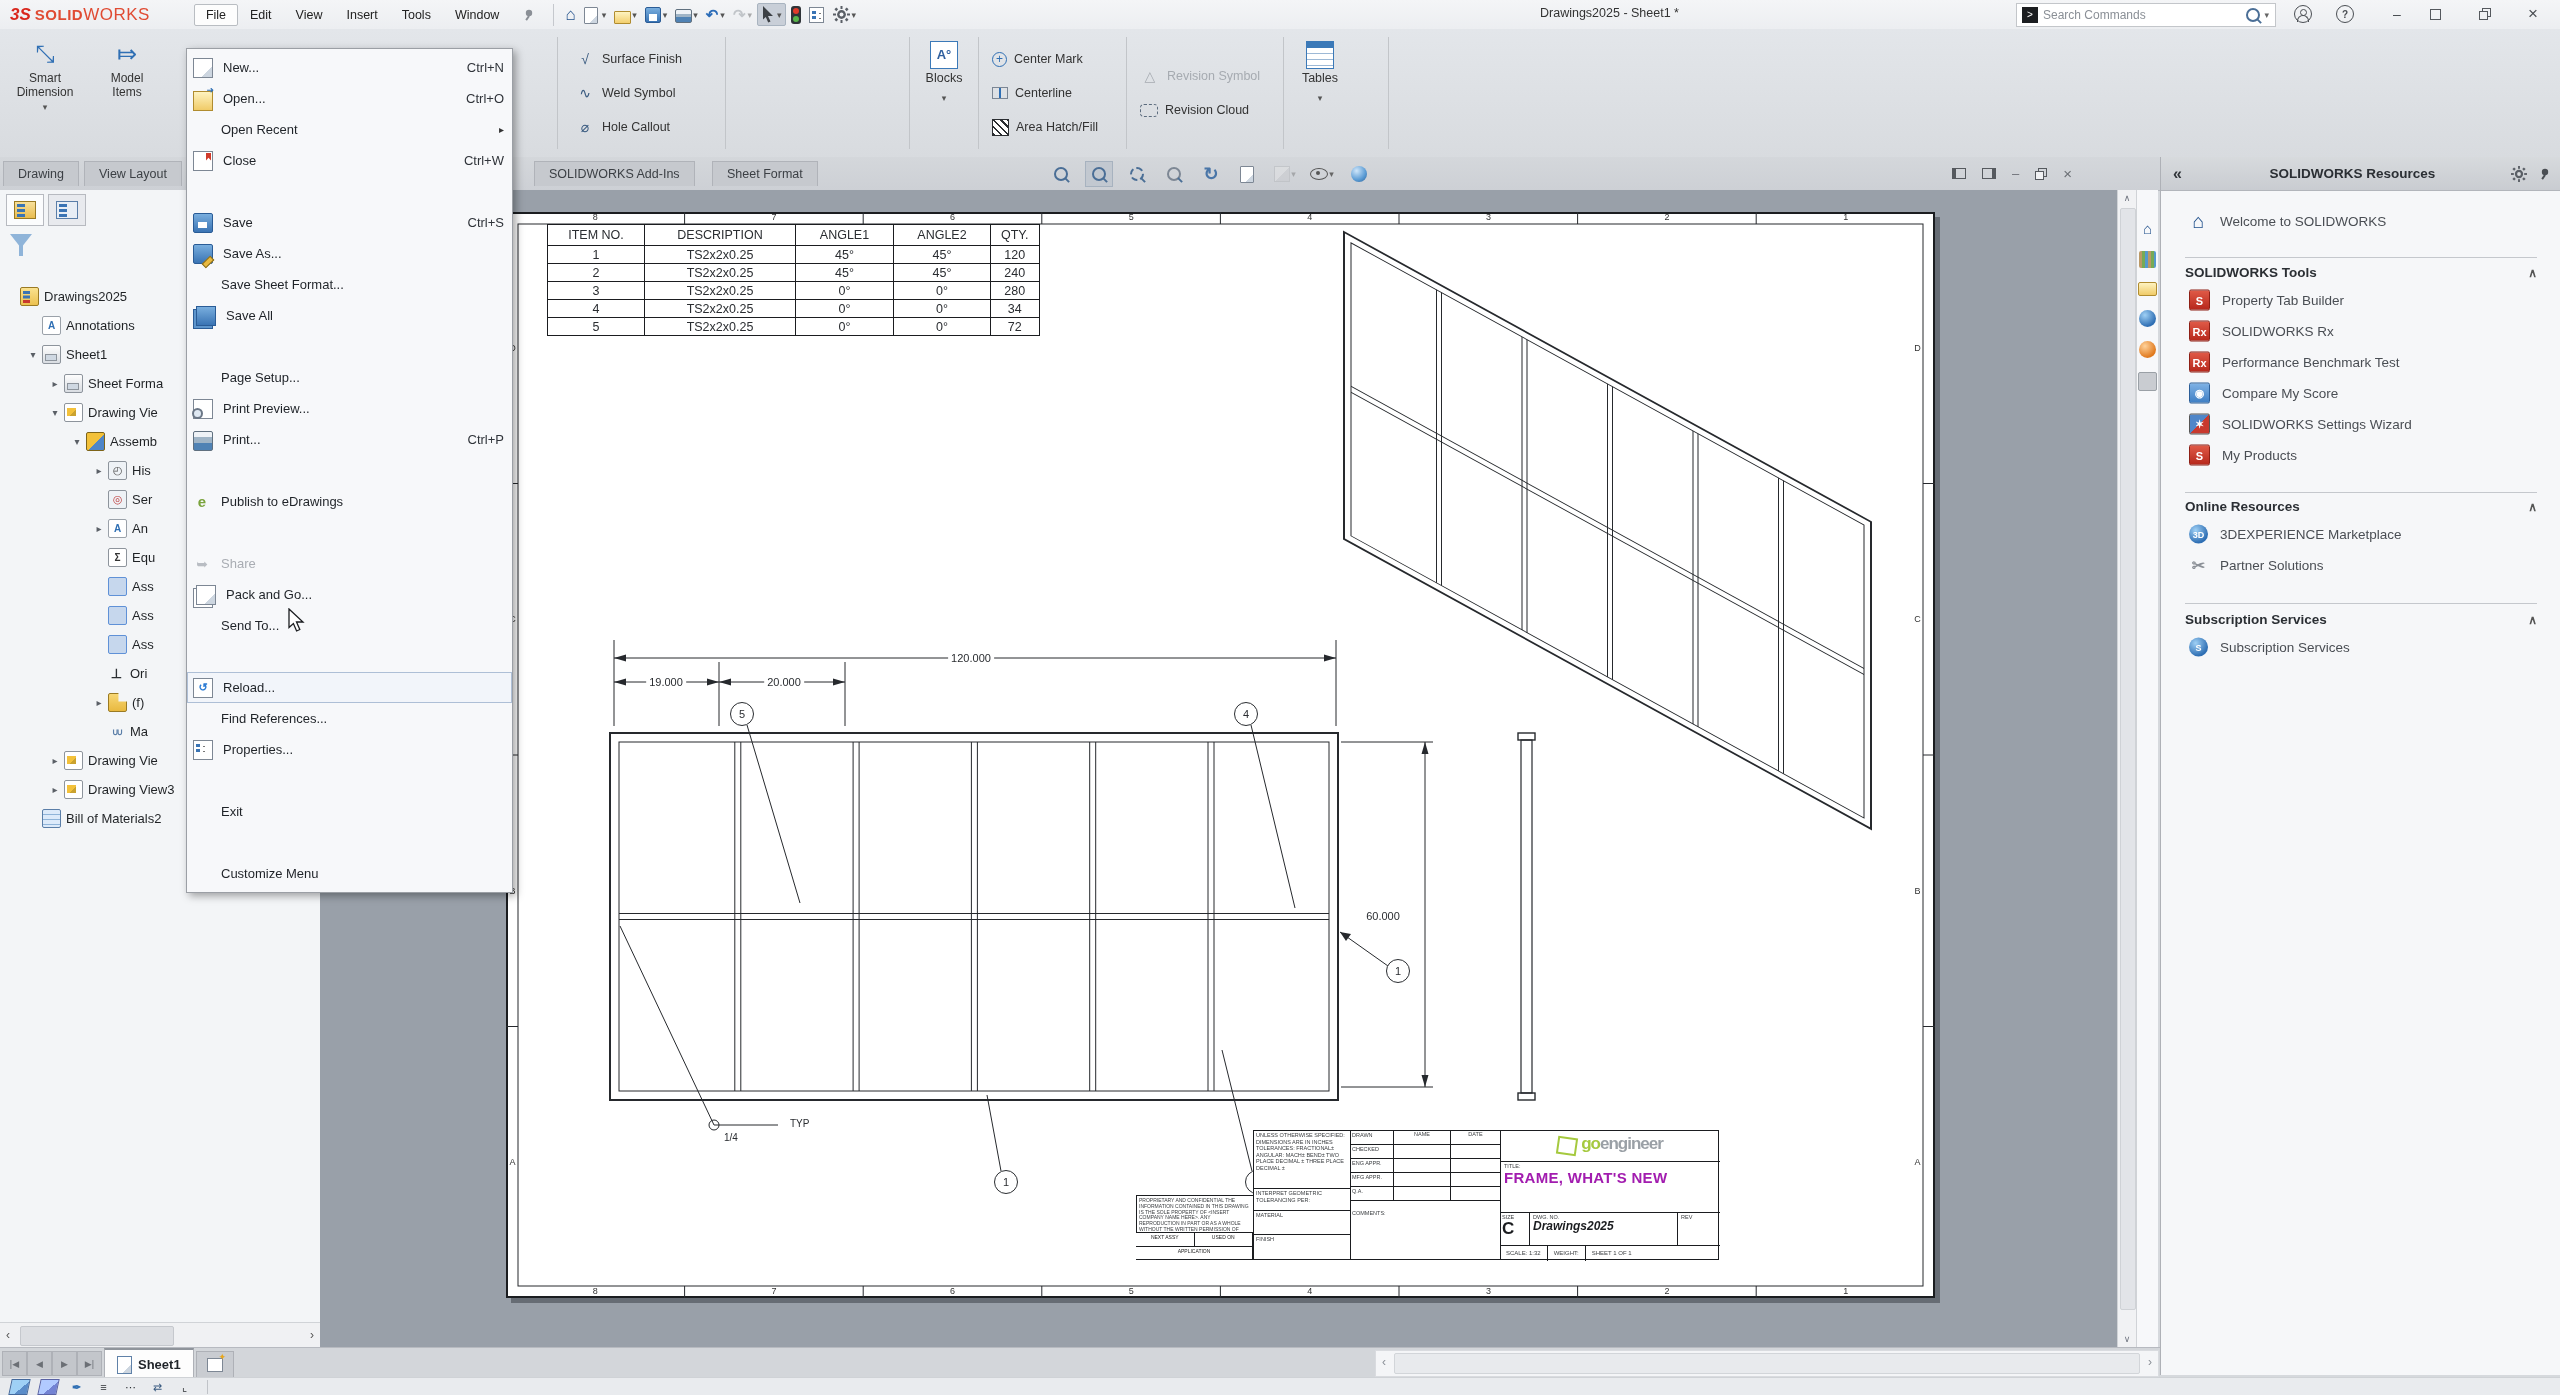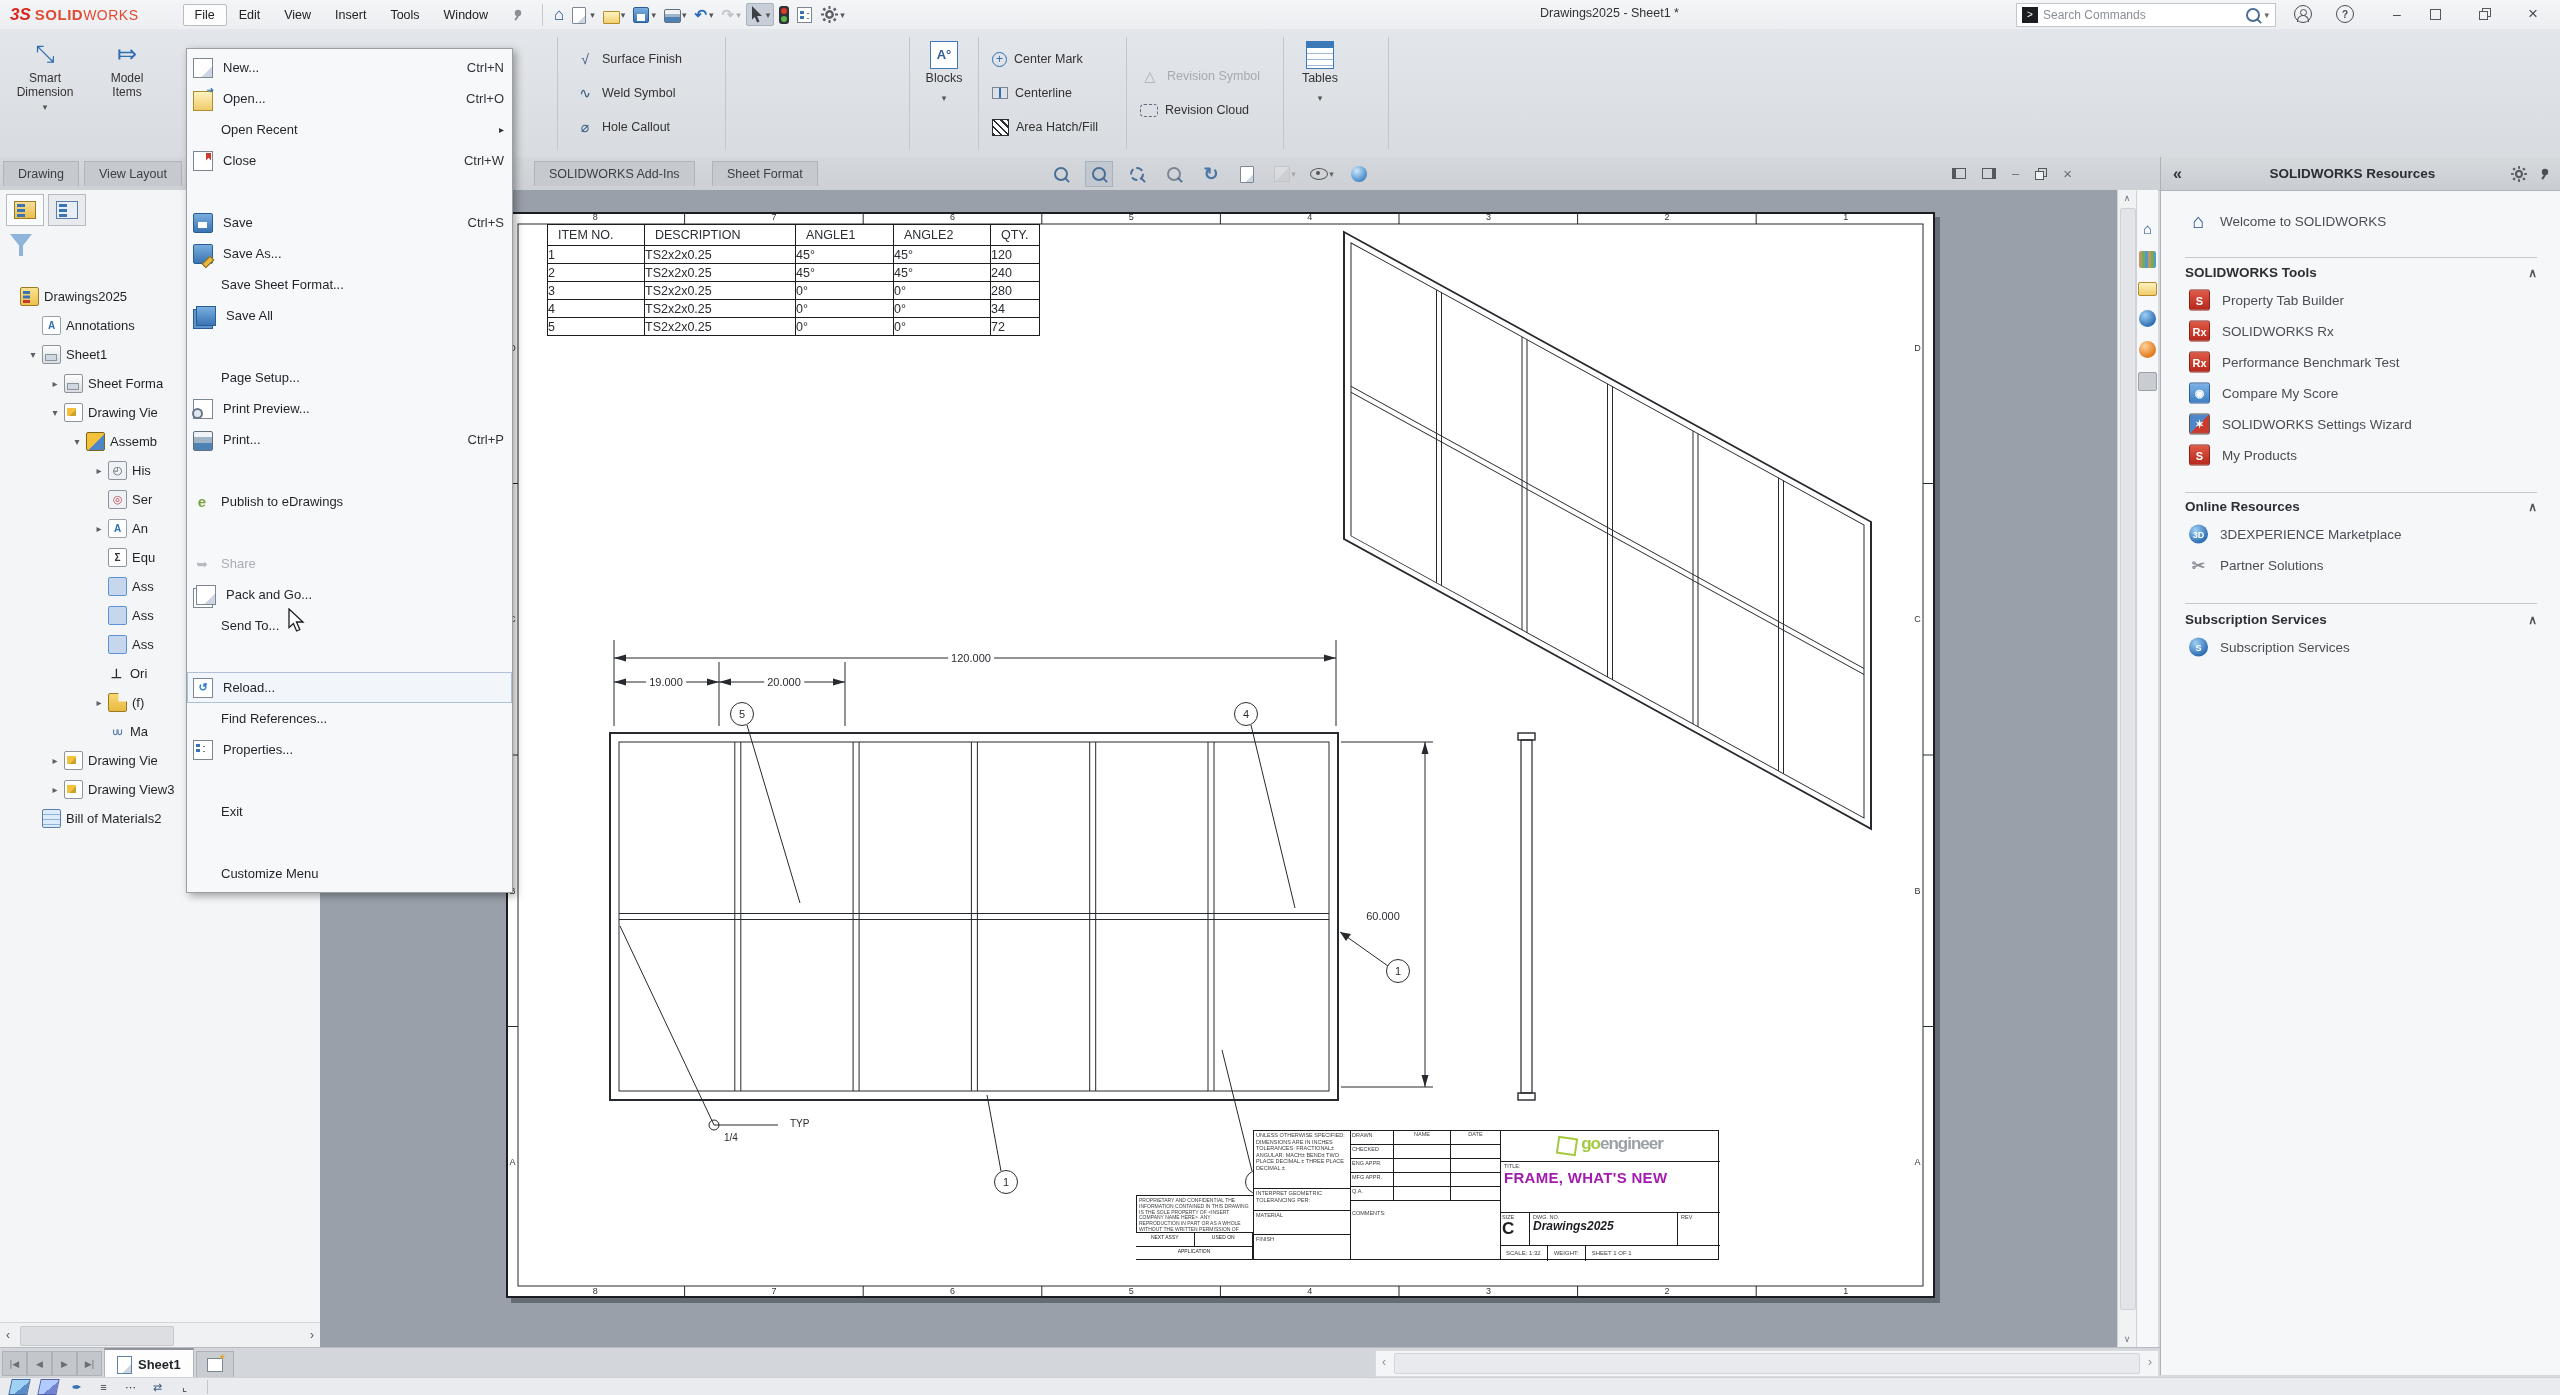--- a/index.html
+++ b/index.html
@@ -3,21 +3,21 @@
 <meta charset="utf-8">
 <style>
   html,body{margin:0;padding:0;background:#b9bcc2;}
   #root{position:relative;width:2560px;height:1395px;background:#d6d9dd;font-family:"Liberation Sans",sans-serif;overflow:hidden;color:#222;}
   .abs{position:absolute;}
   
   #titlebar{left:0;top:0;width:2560px;height:29px;background:linear-gradient(#f4f5f7,#eceef1);border-bottom:1px solid #cfd2d6;display:flex;align-items:center;}
   #swlogo{margin-left:10px;display:flex;align-items:baseline;white-space:nowrap;}
   #swlogo .ds{color:#d9261c;font-weight:bold;font-style:italic;font-size:17px;margin-right:4px;}
   #swlogo .solid{color:#e04b33;font-weight:bold;font-size:15px;letter-spacing:.5px;}
-  #swlogo .works{color:#e04b33;font-size:14px;letter-spacing:.5px;}
+  #swlogo .works{color:#e04b33;font-size:17px;letter-spacing:.5px;}
   #menubar{display:flex;margin-left:44px;font-size:12.5px;}
   .menu-item{padding:4px 12px;border-radius:2px;}
   .menu-item.active{background:#fdfdfd;border:1px solid #b9bdc2;padding:3px 11px;}
   .pin-ico{width:14px;height:14px;margin:0 10px;}
   .tbsep{width:1px;height:22px;background:#c5c8cd;margin:0 8px;}
   #quickbar{display:flex;align-items:center;gap:2px;}
   .qi{display:flex;align-items:center;padding:2px 3px;border-radius:2px;}
   .qi .dd{font-size:9px;color:#555;margin-left:2px;}
   .qi.pressed{background:#c9cfd8;border:1px solid #a9b4c0;}
   .qi.disabled{opacity:.45;}
@@ -167,21 +167,21 @@
   
   #viewport{left:320px;top:190px;width:1838px;height:1157px;background:#99a0a9;}
   #sheet{position:absolute;left:186px;top:22px;width:1429px;height:1086px;background:#fff;border:2px solid #1b1d20;box-sizing:border-box;box-shadow:5px 5px 0 rgba(40,44,50,.45);}
   #vpsvg{position:absolute;left:0;top:0;}
   .zone-row{position:absolute;left:186px;width:1429px;height:12px;display:flex;font-size:9px;color:#333;}
   .zone-row span{flex:1;text-align:center;line-height:11px;}
   .zone-col{position:absolute;top:22px;height:1086px;width:11px;display:flex;flex-direction:column;font-size:9px;color:#333;}
   .zone-col span{flex:1;display:flex;align-items:center;justify-content:center;}
   
   #bom{position:absolute;left:227px;top:34px;border-collapse:collapse;font-size:12.5px;color:#2a2d31;}
-  #bom th,#bom td{border:1.6px solid #1b1d20;text-align:left;padding:0;font-weight:normal;}
+  #bom th,#bom td{border:1.6px solid #1b1d20;text-align:center;padding:0;font-weight:normal;}
   #bom th{height:20px;} #bom td{height:17px;}
   .dimtext{position:absolute;font-size:11px;color:#2a2d31;background:#fff;padding:0 3px;transform:translate(-50%,-50%);white-space:nowrap;}
   .balloon{position:absolute;width:22px;height:22px;border:1.3px solid #2a2d31;border-radius:50%;background:#fff;display:flex;align-items:center;justify-content:center;font-size:11px;color:#2a2d31;transform:translate(-50%,-50%);}
   .weldnote{position:absolute;font-size:10px;color:#2a2d31;}
   
   #tblock{position:absolute;left:933px;top:940px;width:466px;height:130px;border:1.6px solid #1b1d20;box-sizing:border-box;background:#fff;font-size:5.5px;color:#3a3d40;line-height:6.5px;}
   #tblock .col-notes{position:absolute;left:0;top:0;width:96px;height:100%;border-right:1px solid #1b1d20;}
   .tb-cell{position:absolute;box-sizing:border-box;padding:1px 2px;}
   .tb-b{border-bottom:1px solid #1b1d20;}
   #tblock .col-mid{position:absolute;left:96px;top:0;width:150px;height:100%;border-right:1px solid #1b1d20;}

